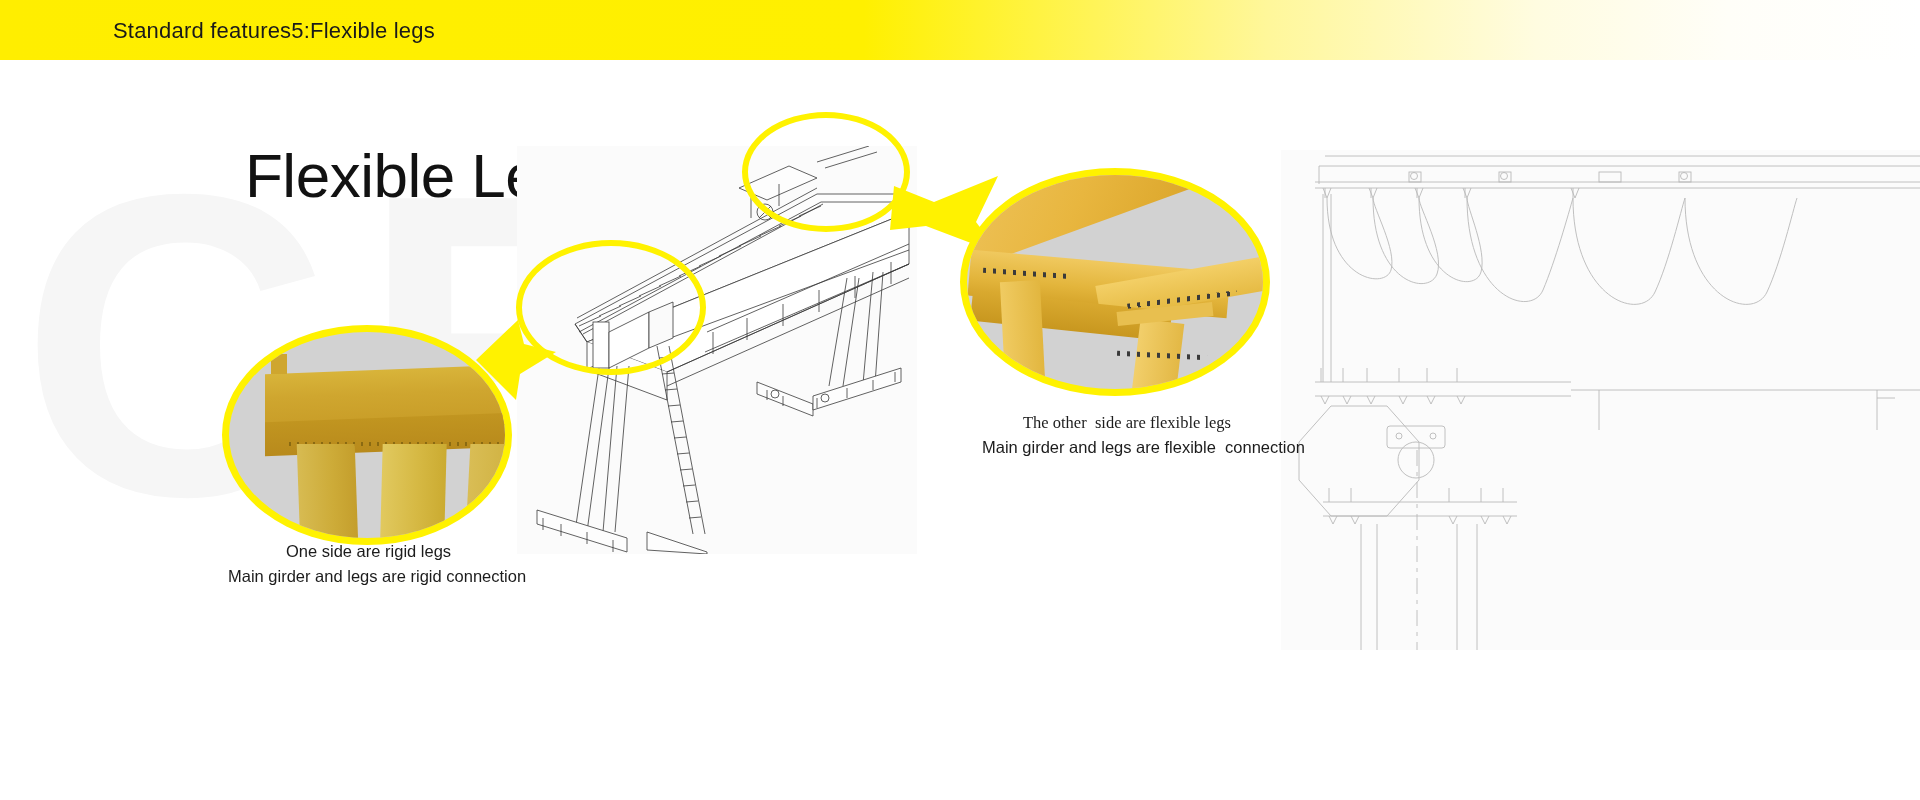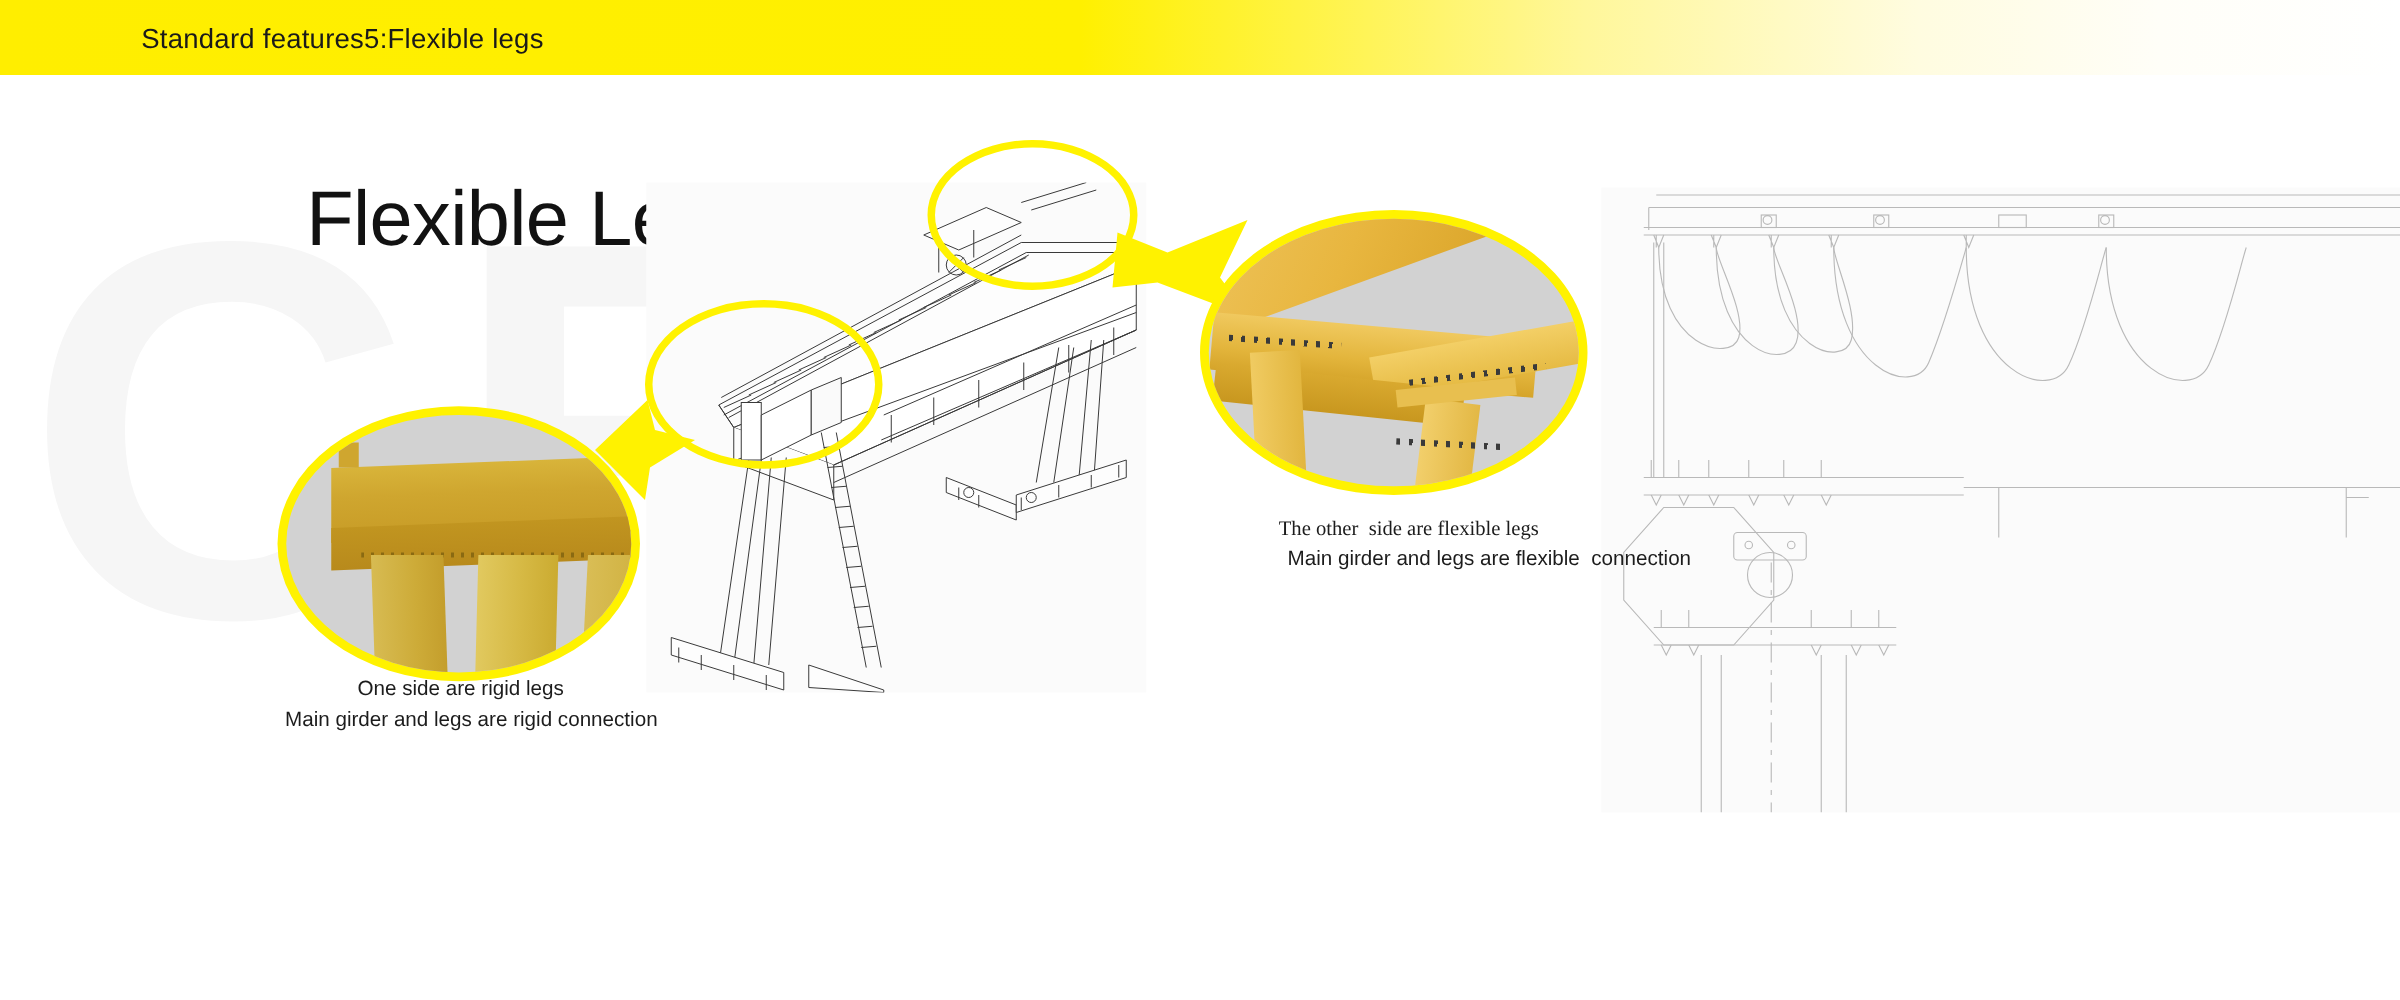--- a/index.html
+++ b/index.html
@@ -208,21 +208,21 @@
   .caption {
     position: absolute;
     font-size: 16.5px;
     color: #1c1c1c;
     white-space: pre;
     text-align: center;
   }
   #cap-left-1  { left: 286px; top: 542px; }
   #cap-left-2  { left: 228px; top: 567px; }
   #cap-right-1 { left: 1023px; top: 413px; font-family: Liberation Serif, serif; }
-  #cap-right-2 { left: 982px;  top: 438px; margin-left: 48px; }
+  #cap-right-2 { left: 982px;  top: 438px; }
 </style>
 </head>
 <body>
 
 <div class="header-banner"></div>
 <div class="header-title">Standard features5:Flexible legs</div>
 
 <div class="watermark">CR</div>
 
 <div class="slide-title">Flexible Legs</div>

